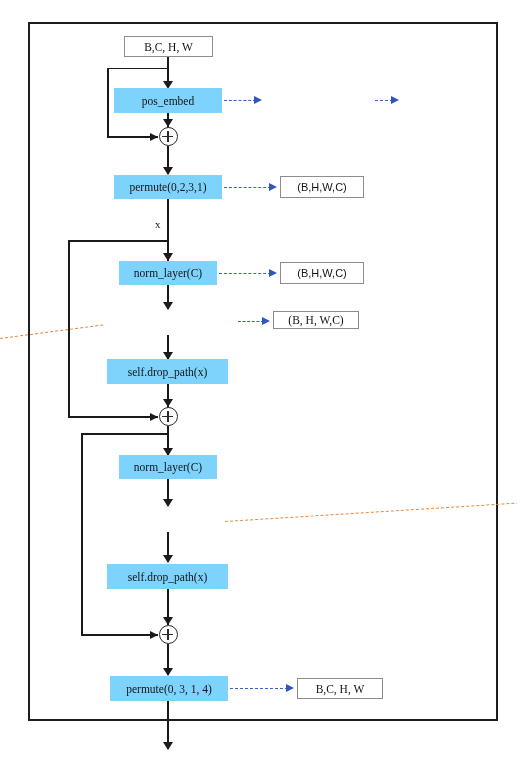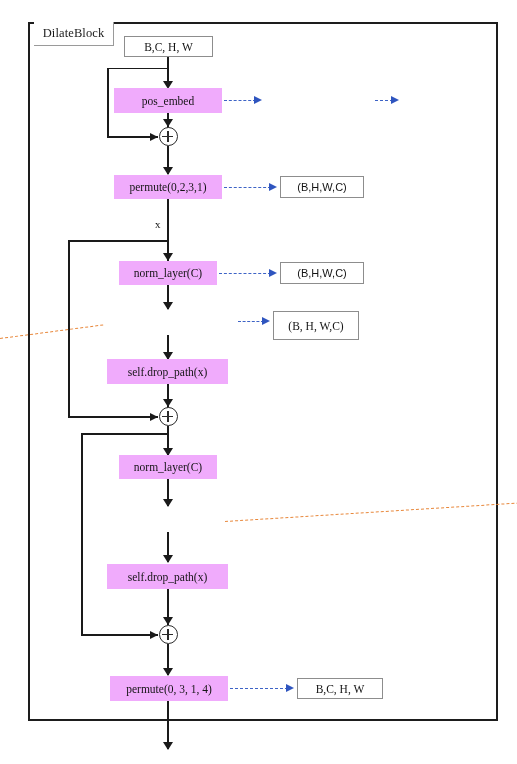--- a/index.html
+++ b/index.html
@@ -38,21 +38,21 @@
   
   .node{
     position:absolute;
     box-sizing:border-box;
     display:flex;align-items:center;justify-content:center;
     text-align:right;
     color:#141414;
     white-space:nowrap;
   }
   .pink{
-    background:#f0abfc;
+    background:#7dd3fc;
     font-size:11.5px;
   }
   .pink.bordered{
     background:#f2c6ce;
     border:1px solid #8d4b57;
     font-family:"Liberation Sans", sans-serif;
     font-size:11px;
   }
   .white{
     background:#ffffff;
@@ -127,21 +127,20 @@
     color:#141414;
     white-space:nowrap;
   }
 </style>
 </head>
 <body>
 
 <div id="stage">
 
   <div class="outer-box"></div>
-  <div class="outer-label">DilateBlock</div>
 
   <div class="node white" style="left:124px;top:36px;width:89px;height:21px;">B,C, H, W</div>
 
   <div class="vline" style="left:167.2px;top:57px;height:28px;"></div>
   <div class="arrow-down" style="left:163px;top:81px;"></div>
 
   <div class="hline" style="left:107px;top:67.5px;width:61px;"></div>
   <div class="vline" style="left:107px;top:67.5px;height:70px;"></div>
   <div class="hline" style="left:107px;top:136px;width:51px;"></div>
   <div class="arrow-right" style="left:150px;top:132.5px;"></div>
@@ -188,21 +187,21 @@
 
   <div class="node white sans" style="left:280px;top:262px;width:84px;height:22px;">(B,H,W,C)</div>
 
   <div class="vline" style="left:167.2px;top:285px;height:24px;"></div>
   <div class="arrow-down" style="left:163px;top:302px;"></div>
 
 
   <div class="dash-blue" style="left:238px;top:321px;width:26px;"></div>
   <div class="arrow-right-blue" style="left:262px;top:317px;"></div>
 
-  <div class="node white" style="left:273px;top:311px;width:86px;height:29px;">(B, H, W,C)</div>
+  <div class="node white" style="left:273px;top:311px;width:86px;height:18px;">(B, H, W,C)</div>
 
   <div class="vline" style="left:167.2px;top:335px;height:24px;"></div>
   <div class="arrow-down" style="left:163px;top:352px;"></div>
 
   <div class="node pink" style="left:107px;top:359px;width:121px;height:25px;">self.drop_path(x)</div>
 
   <div class="vline" style="left:167.2px;top:384px;height:24px;"></div>
   <div class="arrow-down" style="left:163px;top:399px;"></div>
 
   <div class="sum" style="left:158.5px;top:407px;"></div>

